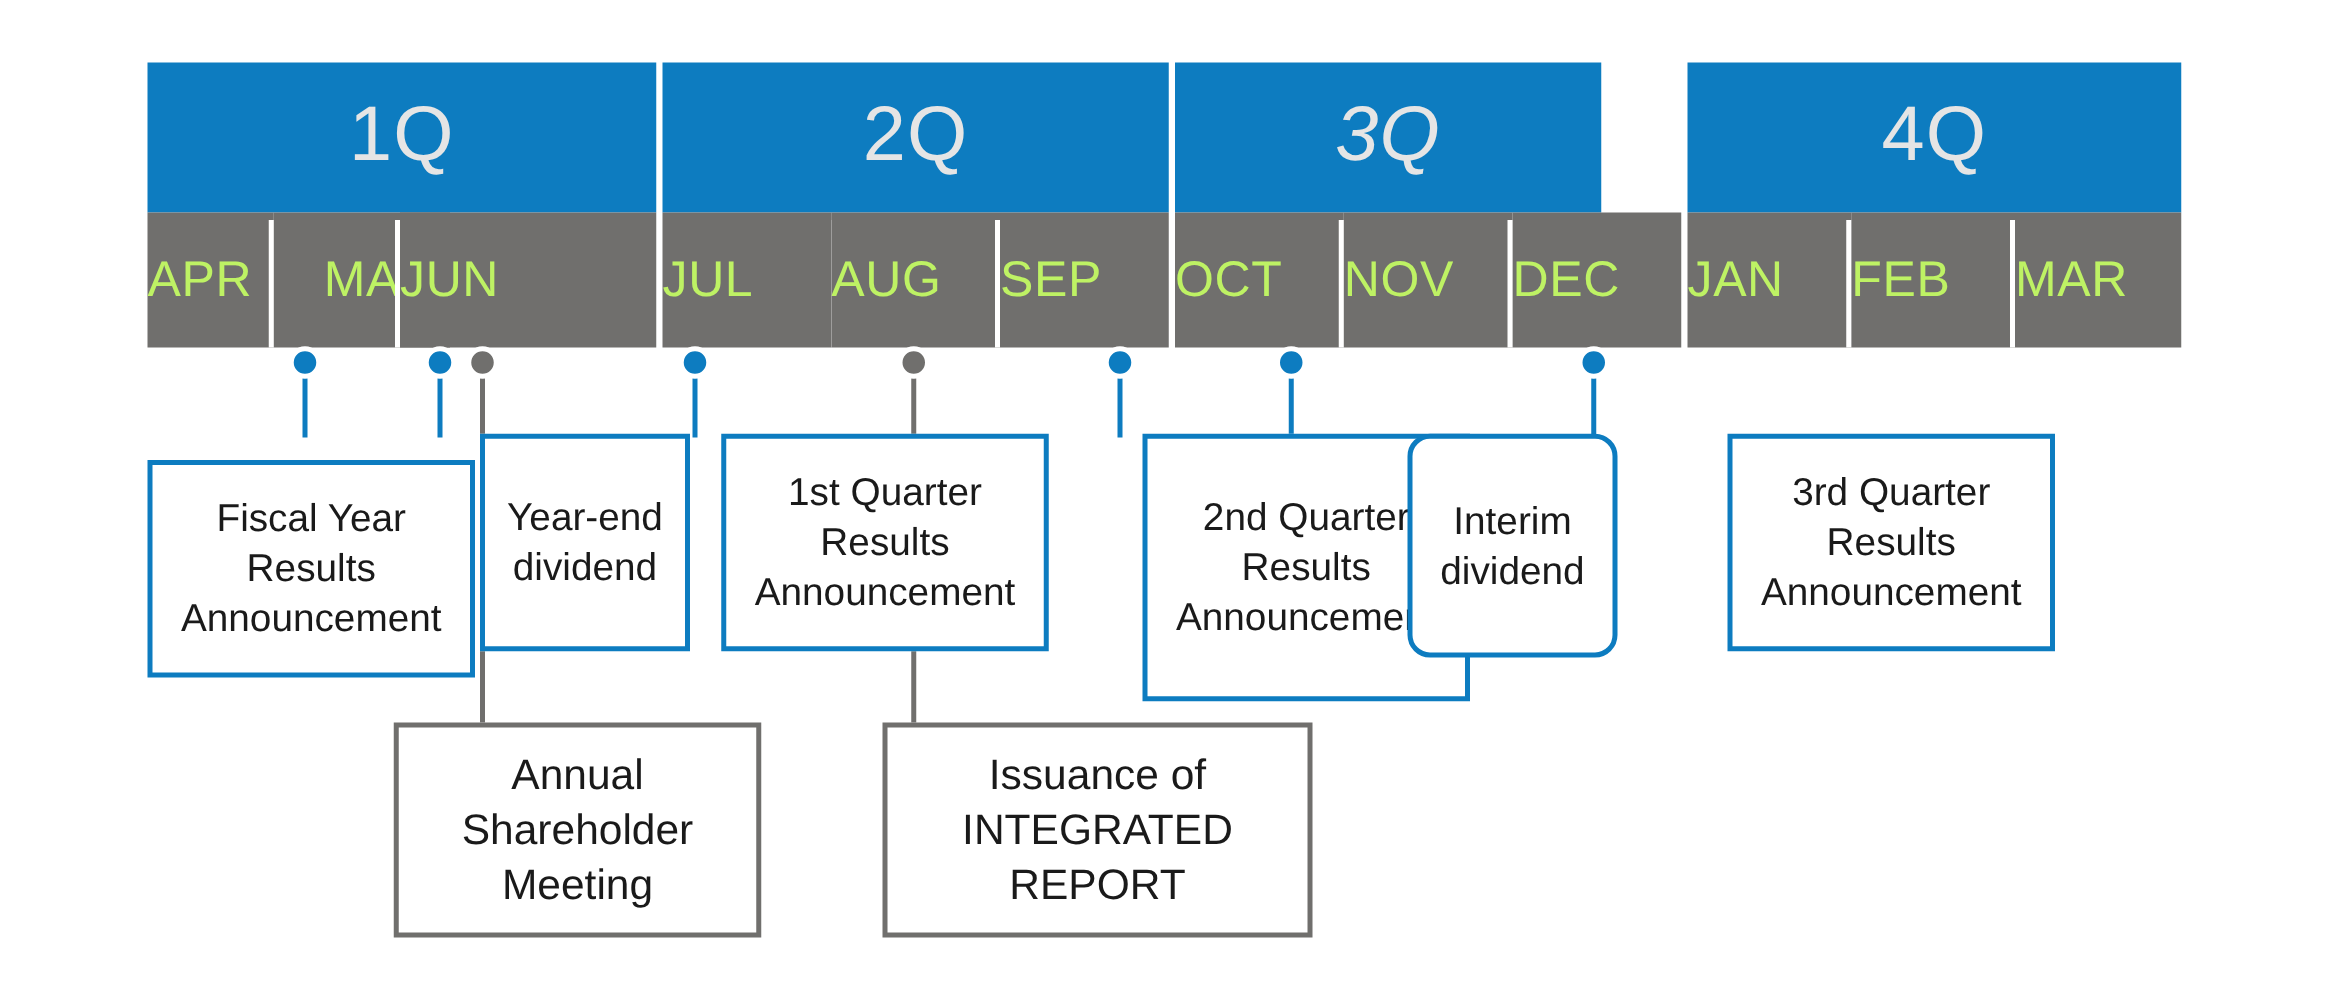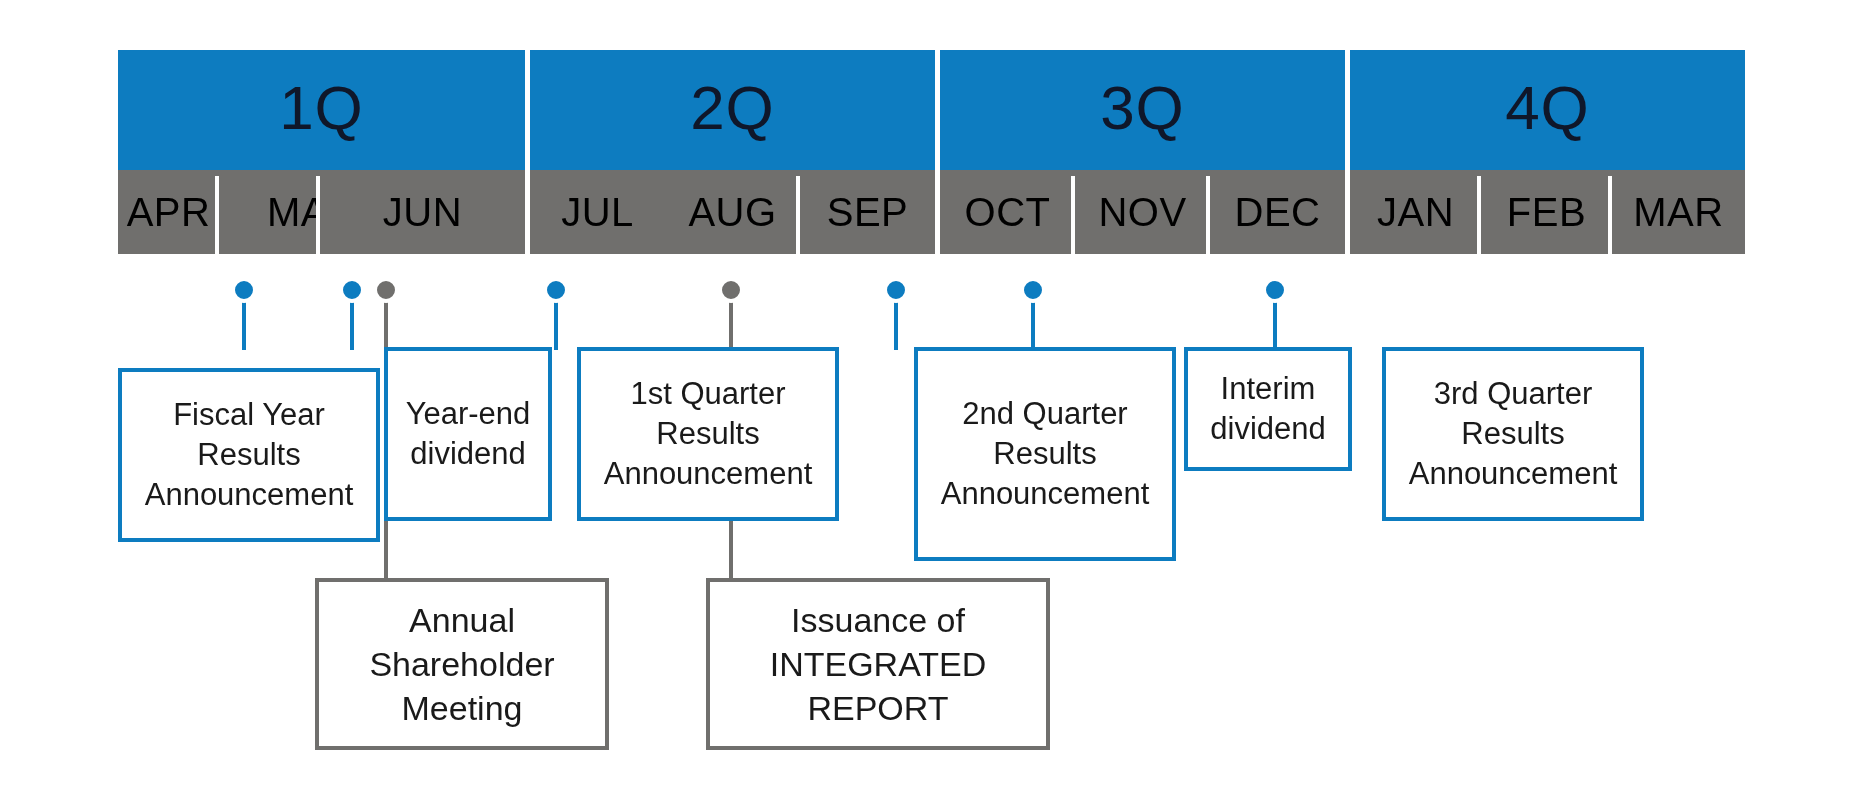--- a/index.html
+++ b/index.html
@@ -12,32 +12,32 @@
 
   
   .timeline{position:absolute;left:118px;top:50px;width:1627px;height:240px;}
 
   .q-row{position:absolute;left:0;top:0;width:100%;height:120px;}
   .m-row{position:absolute;left:0;top:120px;width:100%;height:120px;}
 
   .quarter{
     position:absolute;top:0;height:120px;
     background:var(--accent);
-    color:#0f172a;
+    color:#e5e5e5;
     display:flex;align-items:center;justify-content:center;
     font-size:62px;font-weight:400;letter-spacing:1px;
     line-height:1;
   }
   .quarter span{display:block;transform:translateY(-2px);}
 
   .month{
-    position:absolute;top:0;height:84px;
+    position:absolute;top:0;height:108px;
     background:var(--muted);
-    color:#000000;
-    display:flex;align-items:center;justify-content:center;
+    color:#bef264;
+    display:flex;align-items:center;
     font-size:40px;font-weight:400;letter-spacing:.5px;
   }
   
   .month.sep::before{
     content:"";position:absolute;left:-4px;top:6px;bottom:0;width:4px;background:#ffffff;
   }
 
   
   .dot{
     position:absolute;width:26px;height:26px;border-radius:50%;
@@ -71,21 +71,21 @@
 <div id="stage">
 
   <div class="timeline">
     <div class="q-row">
         <div class="quarter" style="left: 0px; width: 407px;">
           <span>1Q</span>
         </div>
         <div class="quarter" style="left: 412px; width: 405px;">
           <span>2Q</span>
         </div>
-        <div class="quarter" style="left: 822px; width: 405px;">
+        <div class="quarter" style="left: 822px; width: 341px; font-style: italic;">
           <span>3Q</span>
         </div>
         <div class="quarter" style="left: 1232px; width: 395px;">
           <span>4Q</span>
         </div>
       </div>
     <div class="m-row">
         <div class="month" style="left: 0px; width: 101px;">
           <span>APR</span>
         </div>
@@ -158,21 +158,21 @@
       <div class="card blue" style="left: 577px; top: 347px; width: 262px; height: 174px;">
         <div class="txt">1st Quarter
 Results
 Announcement</div>
       </div>
       <div class="card blue" style="left: 914px; top: 347px; width: 262px; height: 214px;">
         <div class="txt">2nd Quarter
 Results
 Announcement</div>
       </div>
-      <div class="card blue" style="left: 1184px; top: 347px; width: 168px; height: 124px;">
+      <div class="card blue" style="left: 1126px; top: 347px; width: 168px; height: 179px; border-radius: 18px;">
         <div class="txt">Interim
 dividend</div>
       </div>
       <div class="card blue" style="left: 1382px; top: 347px; width: 262px; height: 174px;">
         <div class="txt">3rd Quarter
 Results
 Announcement</div>
       </div>
       <div class="card gray" style="left: 315px; top: 578px; width: 294px; height: 172px;">
         <div class="txt">Annual

